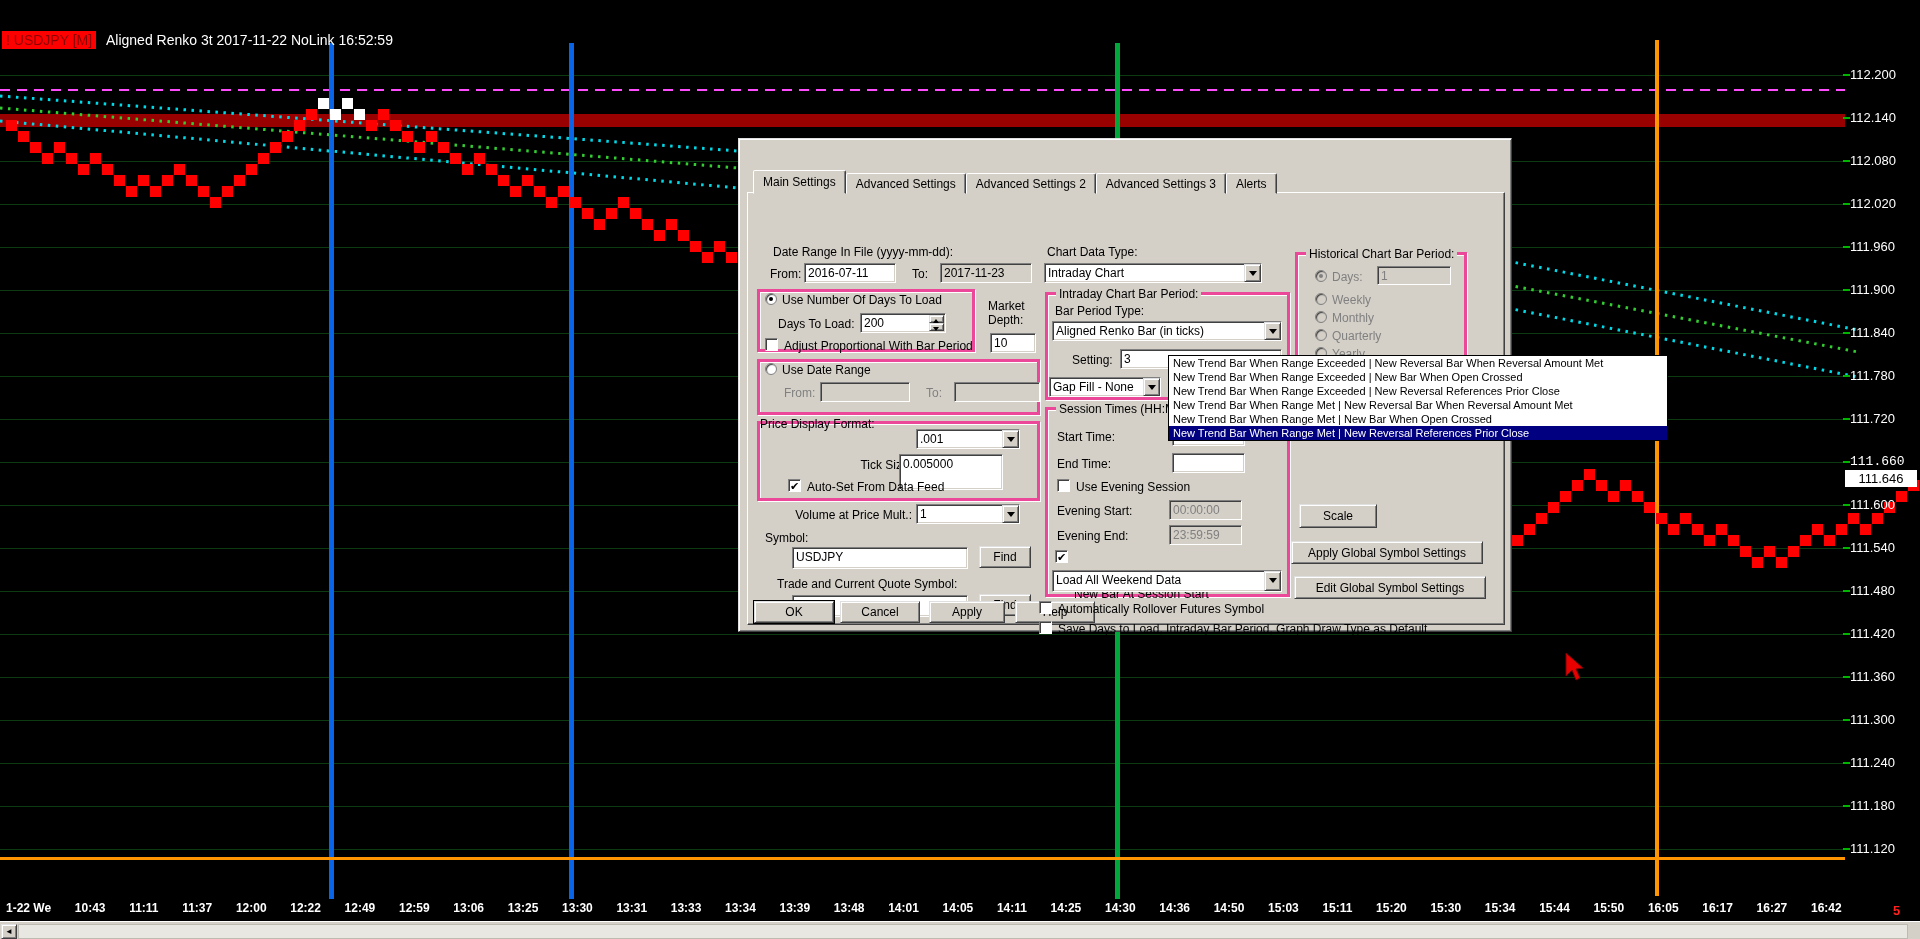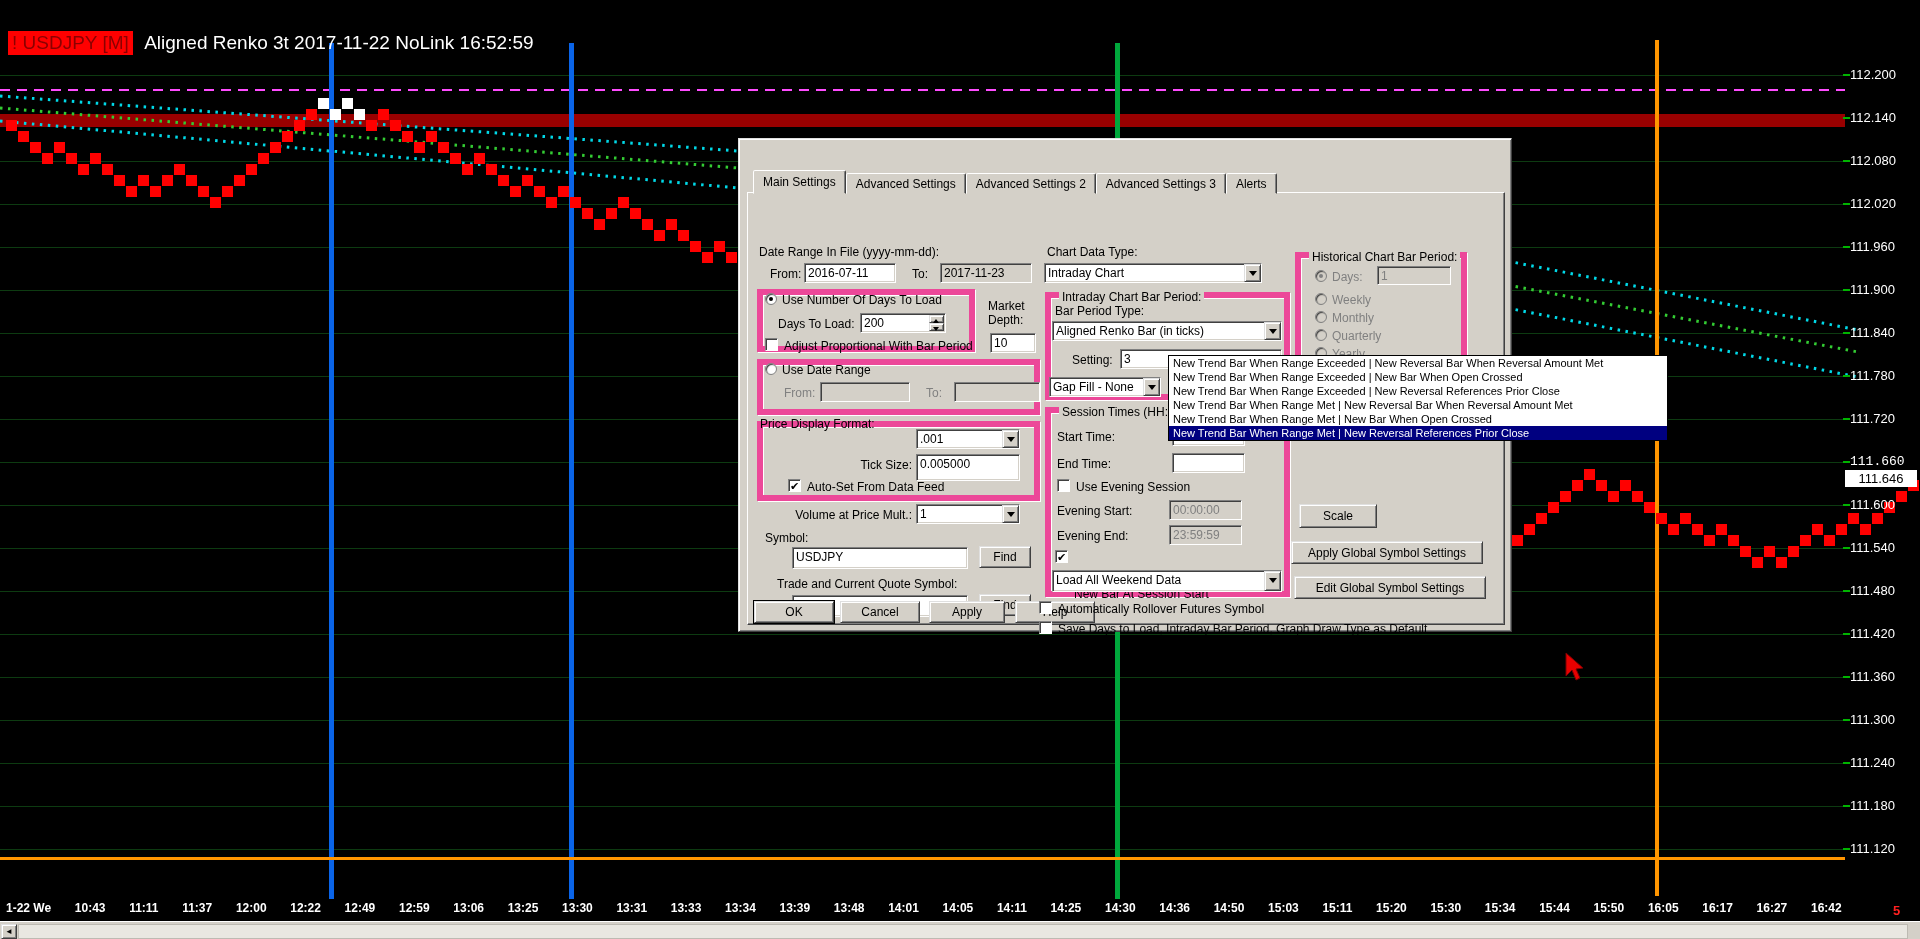--- a/index.html
+++ b/index.html
@@ -4,21 +4,21 @@
 <style>
   html,body{margin:0;padding:0;background:#000;}
   *{box-sizing:border-box;font-family:"Liberation Sans",sans-serif;}
   #screen{position:relative;width:1920px;height:939px;background:#000;overflow:hidden;}
 
   
   #topstrip{position:absolute;left:0;top:0;width:1920px;height:26px;background:var(--dialog_face);border-bottom:1px solid #808080;}
   #wintab{position:absolute;left:24px;top:2px;height:24px;padding:3px 14px 0 14px;background:#1b3e8c;color:#fff;font-size:12px;border:1px solid #8fa8e0;border-bottom:none;border-radius:3px 3px 0 0;}
 
   
-  #titlerow{position:absolute;left:8px;top:31px;height:20px;z-index:4;font-size:19px;white-space:nowrap;}
+  #titlerow{position:absolute;left:2px;top:31px;height:20px;z-index:4;font-size:14px;white-space:nowrap;}
   #symbadge{display:inline-block;background:var(--symbol_badge_bg);color:var(--symbol_badge_text);padding:1px 4px;}
   #titlerest{color:#fff;margin-left:6px;}
 
   
   .gridline{position:absolute;left:0;width:1843px;height:1px;background:var(--grid_green);z-index:1;}
   .ptick{position:absolute;left:1843px;width:7px;height:2px;background:var(--tick_green);z-index:4;}
   .plabel{position:absolute;left:1850px;width:66px;text-align:left;color:var(--axis_text);font-size:13px;z-index:4;}
   #curprice{position:absolute;left:1845px;top:470px;width:72px;height:17px;background:var(--current_price_bg);color:#000;font-size:13px;text-align:center;line-height:17px;z-index:5;}
   .vline{position:absolute;top:43px;height:856px;z-index:2;}
   #vblue1{left:329px;width:5px;background:var(--vline_blue);}
@@ -36,21 +36,21 @@
   .tlabel{color:var(--axis_text);font-size:12px;font-weight:bold;white-space:nowrap;}
   #pagenum{position:absolute;left:1893px;top:903px;color:var(--page_number_red);font-size:13px;font-weight:bold;z-index:4;}
   #scrollbar{position:absolute;left:0;top:921px;width:1920px;height:18px;background:var(--dialog_face);border-top:1px solid #fff;z-index:4;}
   #sb-left{position:absolute;left:1px;top:2px;width:16px;height:15px;font-size:8px;text-align:center;line-height:14px;color:#000;}
   #sb-track{position:absolute;left:18px;top:2px;width:1890px;height:15px;background:#e9e7e1;border:1px solid #bdbab2;}
 
   
   .b3{background:var(--dialog_face);border:1px solid;border-color:#dfdfdf #404040 #404040 #dfdfdf;box-shadow:inset 1px 1px 0 #fff,inset -1px -1px 0 #808080;}
   .inp{background:#fff;border:1px solid;border-color:#808080 #fff #fff #808080;box-shadow:inset 1px 1px 0 #404040,inset -1px -1px 0 #d4d0c8;font-size:12px;padding:2px 3px;color:#000;white-space:nowrap;overflow:hidden;}
   .inp.dis{background:var(--dialog_face);color:#808080;}
-  .grp{position:absolute;border:6px solid #ec4899;box-shadow:inset 1px 1px 0 #fff,1px 1px 0 #fff;}
+  .grp{position:absolute;border:3px solid #ec4899;box-shadow:inset 1px 1px 0 #fff,1px 1px 0 #fff;}
   .grplbl{position:absolute;top:-8px;left:8px;background:var(--dialog_face);padding:0 3px;font-size:12px;}
   .lbl{position:absolute;font-size:12px;color:#000;white-space:nowrap;}
   .lbl.dis{color:#808080;}
   .combo{position:absolute;}
   .combo .val{position:absolute;left:0;top:0;right:0;bottom:0;}
   .combo .cb{position:absolute;right:1px;top:1px;bottom:1px;width:17px;}
   .arrow-down{position:absolute;left:4px;top:6px;width:0;height:0;border-left:4px solid transparent;border-right:4px solid transparent;border-top:5px solid #000;}
   .chk{position:absolute;width:13px;height:13px;background:#fff;border:1px solid;border-color:#808080 #fff #fff #808080;box-shadow:inset 1px 1px 0 #404040;font-size:11px;line-height:12px;text-align:center;color:#000;}
   .radio{position:absolute;width:12px;height:12px;border-radius:50%;background:#fff;border:1px solid #808080;box-shadow:inset 1px 1px 1px #404040;}
   .radio .dot{position:absolute;left:3px;top:3px;width:4px;height:4px;border-radius:50%;background:#000;}
@@ -310,21 +310,21 @@
   <div id="dialog">
     <div id="dlg-tabs">
         <div class="tab active">Main Settings</div>
         <div class="tab">Advanced Settings</div>
         <div class="tab">Advanced Settings 2</div>
         <div class="tab">Advanced Settings 3</div>
         <div class="tab">Alerts</div>
       </div>
     <div id="dlg-content">
 
-      <div class="lbl" style="left:11px;top:52px;">Date Range In File (yyyy-mm-dd):</div>
+      <div class="lbl" style="left:25px;top:52px;">Date Range In File (yyyy-mm-dd):</div>
       <div class="lbl" style="left:22px;top:74px;">From:</div>
       <div class="inp" style="position:absolute;left:56px;top:70px;width:92px;height:20px;">2016-07-11</div>
       <div class="lbl" style="left:164px;top:74px;">To:</div>
       <div class="inp dis" style="position:absolute;left:192px;top:70px;width:92px;height:20px;color:#000;">2017-11-23</div>
 
       <div class="grp" style="left:9px;top:96px;width:218px;height:63px;"></div>
       <div class="radio" style="left:17px;top:100px;">
           <div class="dot"></div>
         </div>
       <div class="lbl" style="left:34px;top:100px;">Use Number Of Days To Load</div>
@@ -355,21 +355,21 @@
 
       <div class="grp" style="left:9px;top:228px;width:283px;height:80px;"></div>
       <div class="lbl" style="left:12px;top:224px;width:152px;">Price Display Format:</div>
       <div class="combo" style="left:168px;top:236px;width:104px;height:20px;">
         <div class="inp val">.001</div>
         <div class="cb b3">
             <div class="arrow-down"></div>
           </div>
       </div>
       <div class="lbl" style="left:12px;top:265px;width:152px;text-align:right;">Tick Size:</div>
-      <div class="inp" style="position:absolute;left:168px;top:261px;width:104px;height:27px;">0.005000</div>
+      <div class="inp" style="position:absolute;left:151px;top:261px;width:104px;height:36px;">0.005000</div>
       <div class="chk" style="left:40px;top:286px;">✔</div>
       <div class="lbl" style="left:59px;top:287px;">Auto-Set From Data Feed</div>
 
       <div class="lbl" style="left:12px;top:315px;width:152px;text-align:right;">Volume at Price Mult.:</div>
       <div class="combo" style="left:168px;top:311px;width:104px;height:20px;">
         <div class="inp val">1</div>
         <div class="cb b3">
             <div class="arrow-down"></div>
           </div>
       </div>

